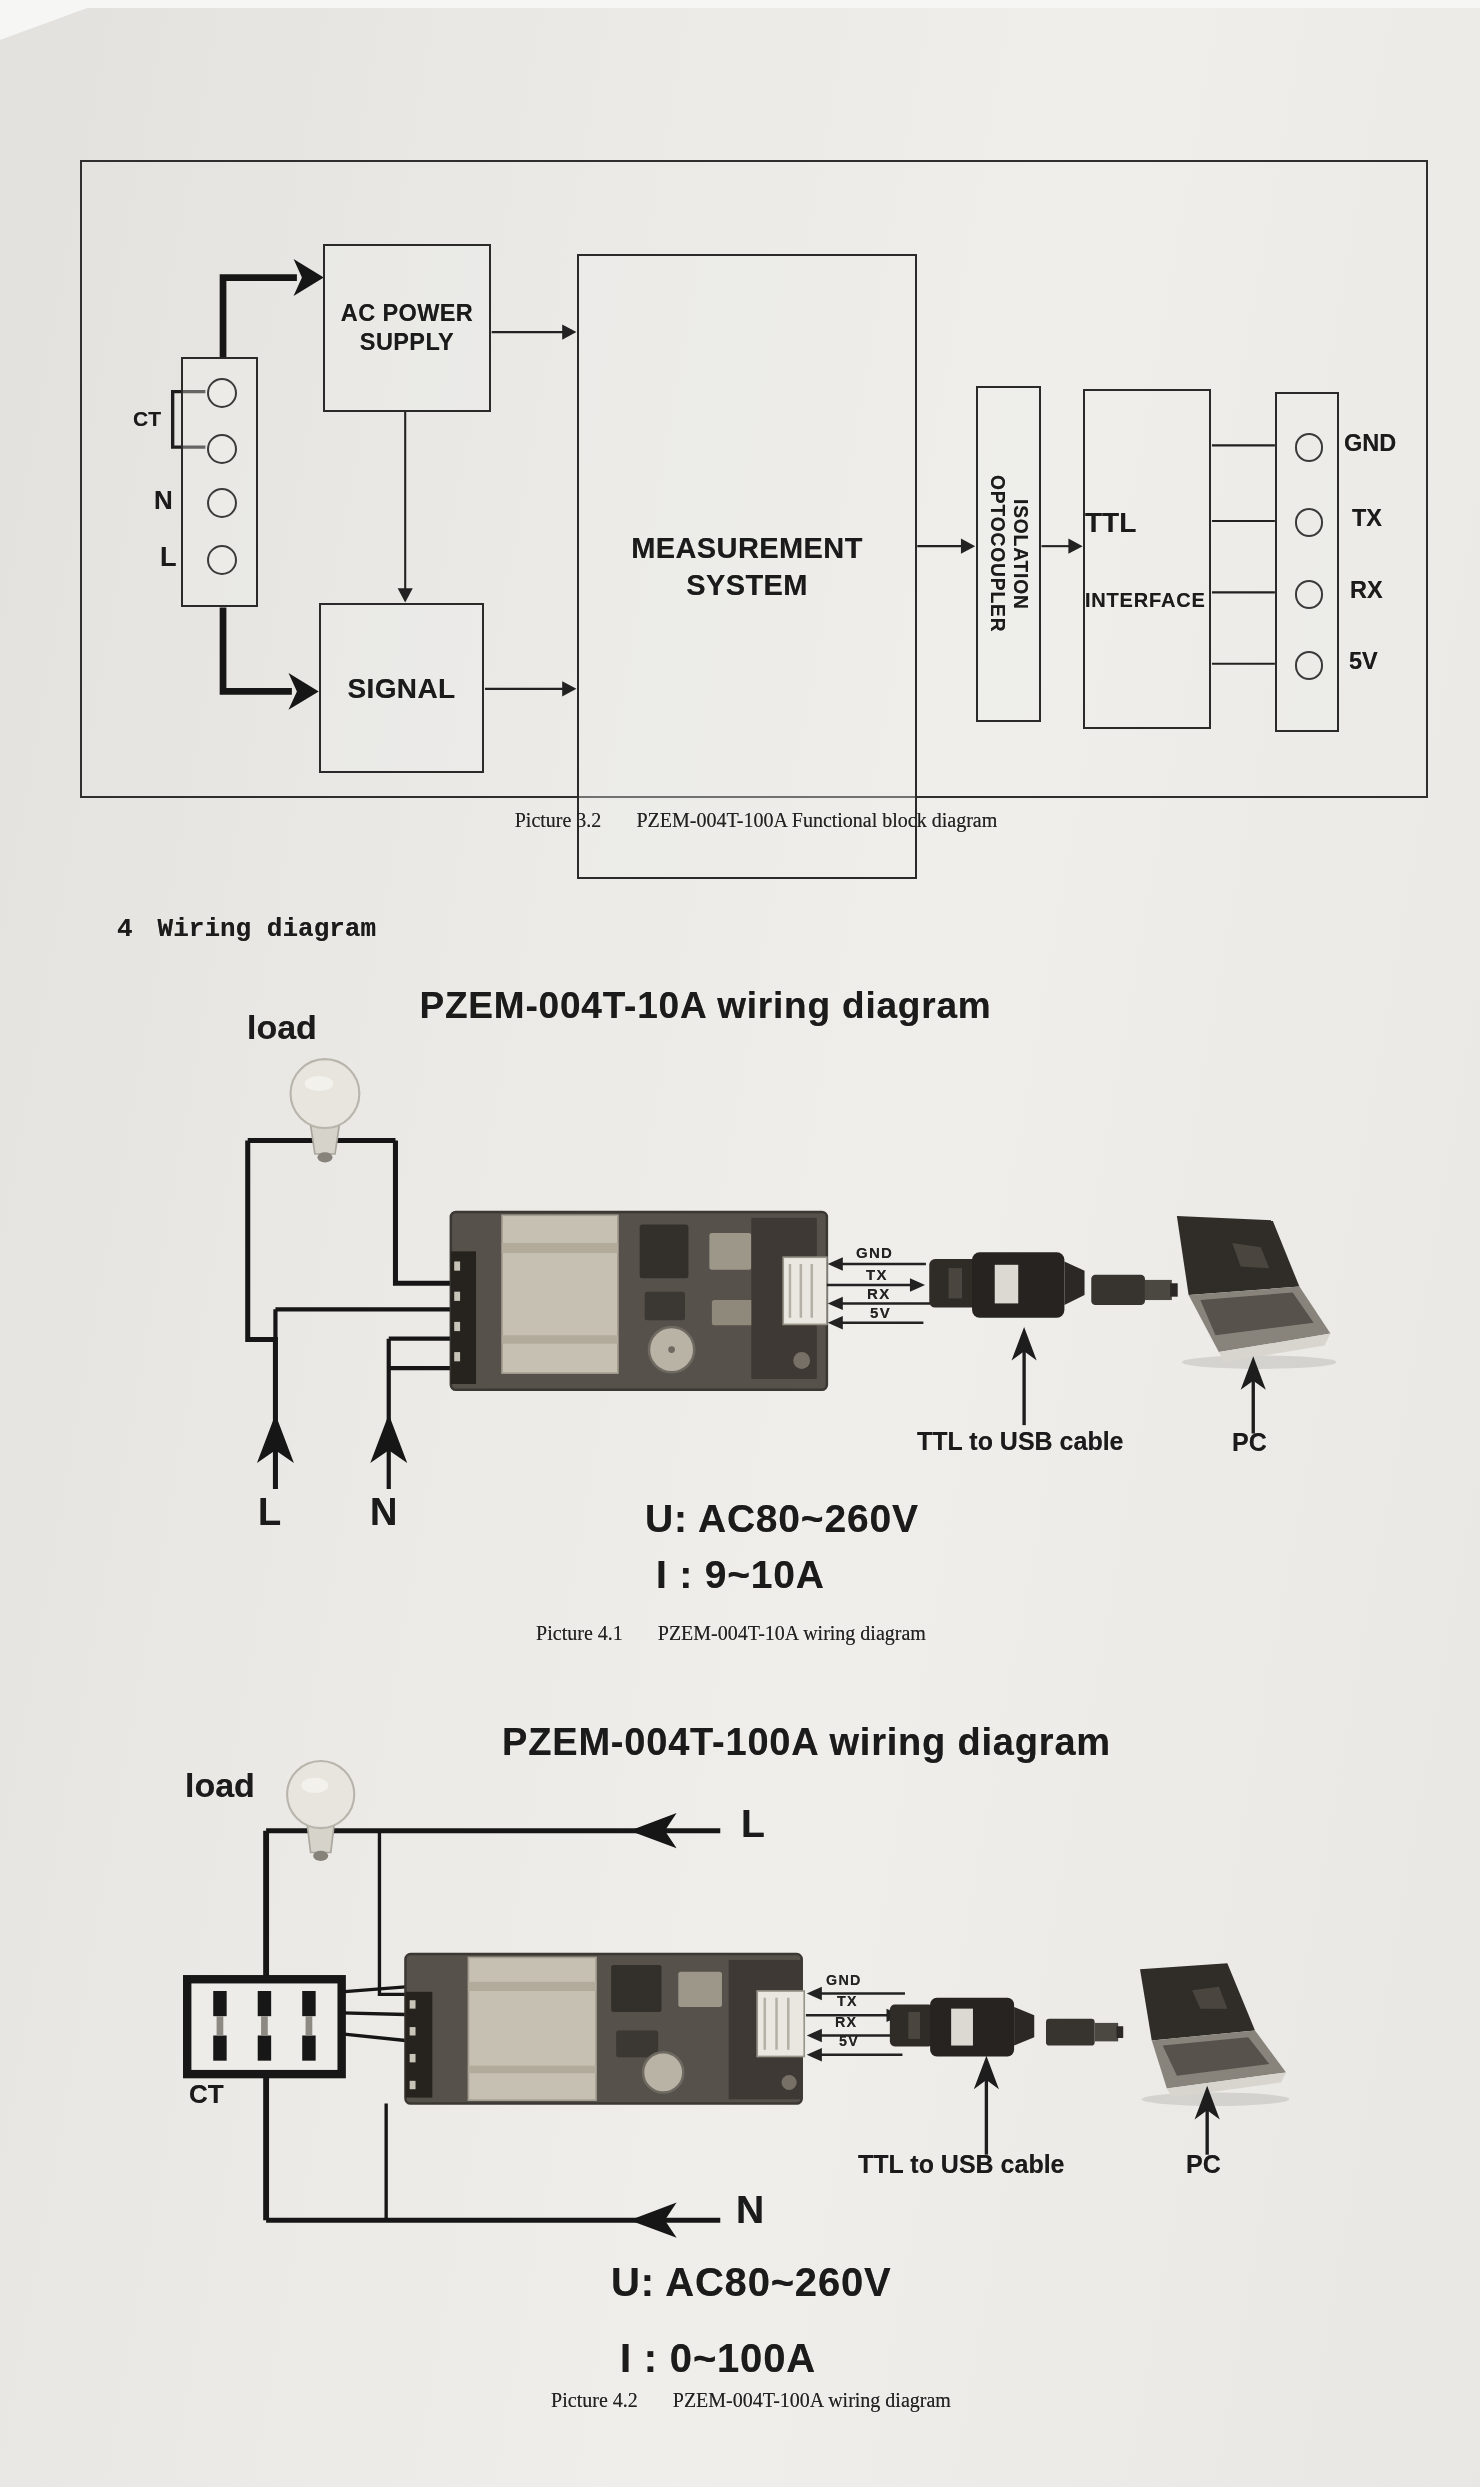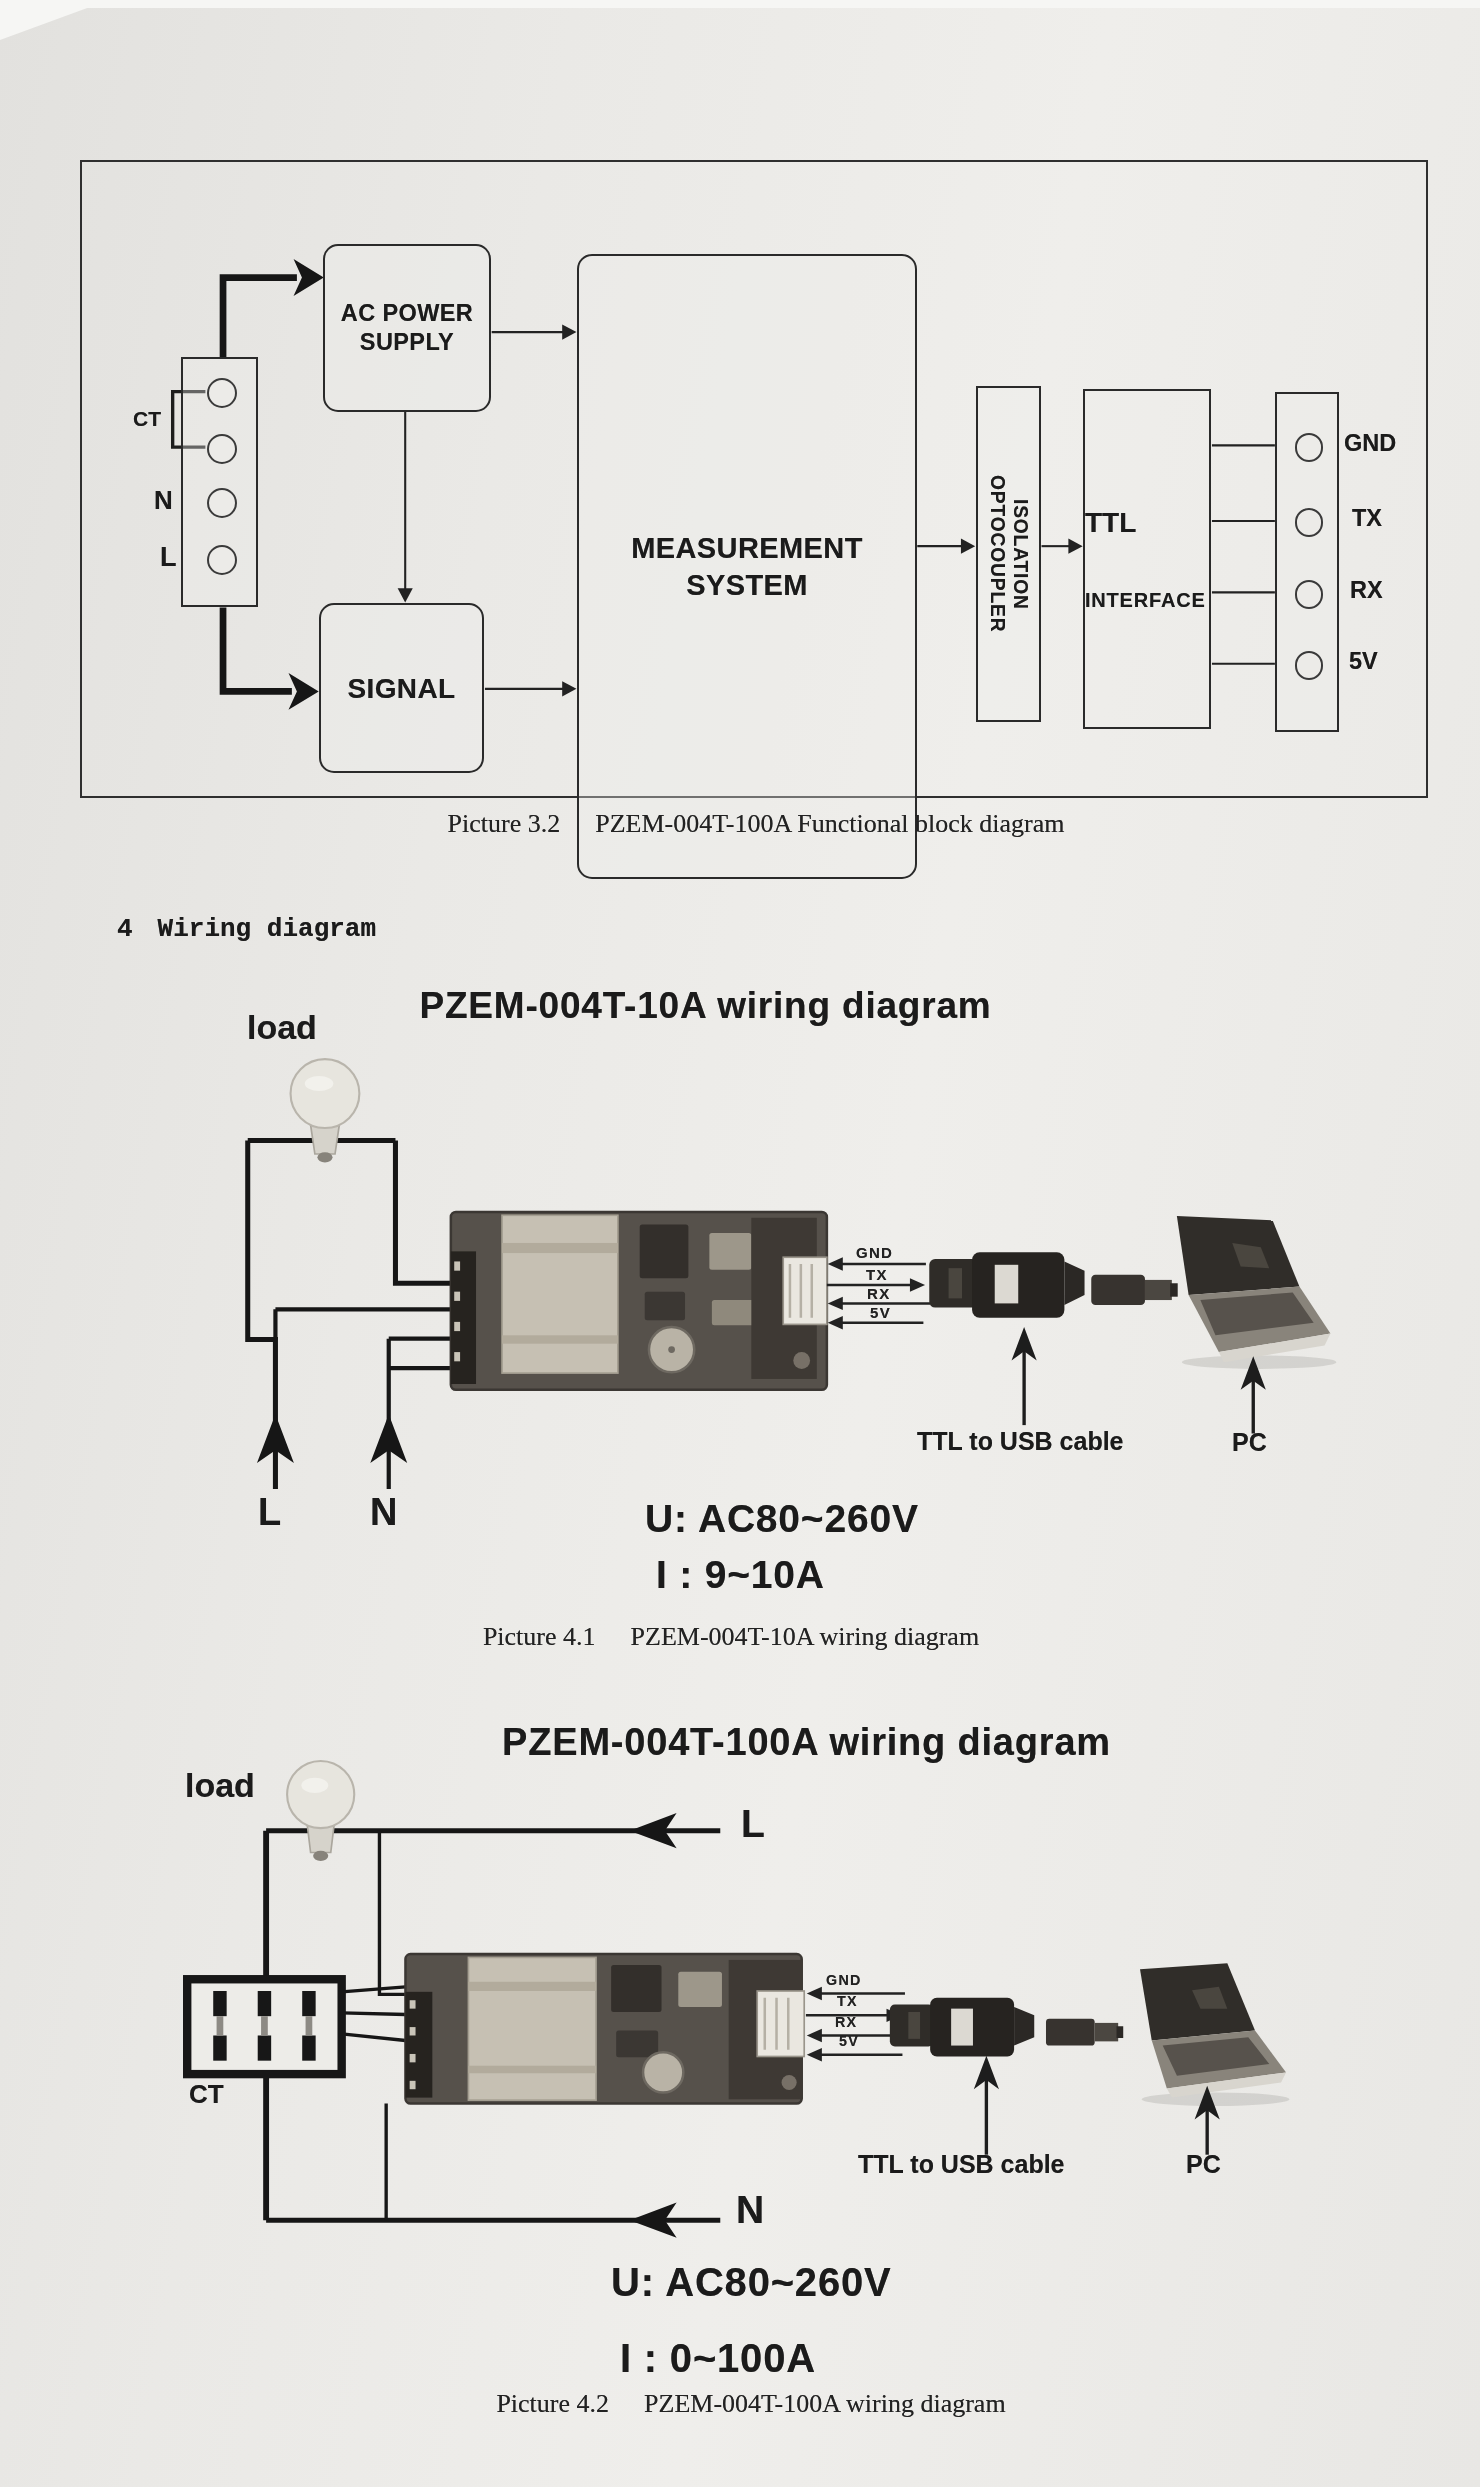--- a/index.html
+++ b/index.html
@@ -1,31 +1,31 @@
 <!DOCTYPE html>
 <html style="font-size:13.4px"><head>
 <meta charset="utf-8">
 <style>
   html,body{margin:0;padding:0;background:#d8d7d4;}
   .page{position:relative;width:1480px;height:2487px;overflow:hidden;
         background:linear-gradient(100deg,#e2e1de 0%,#eae9e6 30%,#efeeeb 58%,#e8e7e4 100%);
         font-family:"Liberation Sans",sans-serif;color:#1b1b1b;}
   .abs{position:absolute;}
-  .ink{text-shadow:0 0 0.6px rgba(25,25,25,0.55);border-radius:15px;}
+  .ink{text-shadow:0 0 0.6px rgba(25,25,25,0.55);}
   .scan-top{position:absolute;top:0;left:0;width:100%;height:7.6px;background:#f6f6f4;}
   .scan-corner{position:absolute;top:0;left:0;width:109px;height:40px;background:#f6f6f4;
                clip-path:polygon(0 0,100% 0,0 100%);}
   .bd-box{position:absolute;border:2.5px solid #2a2a2a;background:rgba(238,237,234,0.35);box-sizing:border-box;}
   .bd-frame{position:absolute;border:2.5px solid #2f2f2f;box-sizing:border-box;}
   .bd-label{display:flex;align-items:center;justify-content:center;text-align:center;
             font-weight:bold;line-height:1.25;letter-spacing:0.4px;}
   .hole{position:absolute;border:2.5px solid #3a3a3a;border-radius:50%;background:#ecebe8;box-sizing:border-box;}
   .vwrap{display:flex;flex-direction:row;align-items:center;justify-content:center;gap:1.7px;height:100%;width:100%;}
   .vtext{writing-mode:vertical-lr;text-orientation:sideways;font-weight:bold;letter-spacing:0.8px;}
-  .caption{position:absolute;text-align:center;font-family:"Liberation Serif",serif;font-size:26px;color:#222;}
+  .caption{position:absolute;text-align:center;font-family:"Liberation Serif",serif;font-size:20px;color:#222;}
   .caption .cap-text{margin-left:35px;}
   .mono-head{font-family:"Liberation Mono","DejaVu Sans Mono",monospace;font-weight:bold;font-size:26px;margin-left:36px;}
   .d-title{position:absolute;text-align:center;font-weight:bold;letter-spacing:0.8px;}
   .pin-lbl{position:absolute;font-weight:bold;letter-spacing:1.3px;color:#222;}
   .big-lbl{position:absolute;font-weight:bold;}
   svg{position:absolute;overflow:visible;}
 </style>
 </head>
 <body>
 

